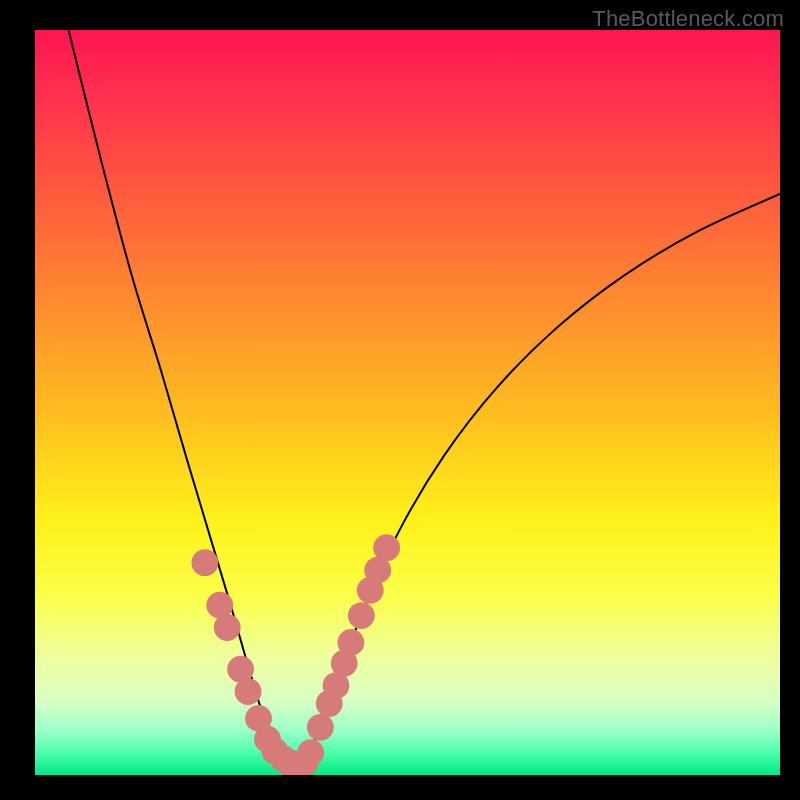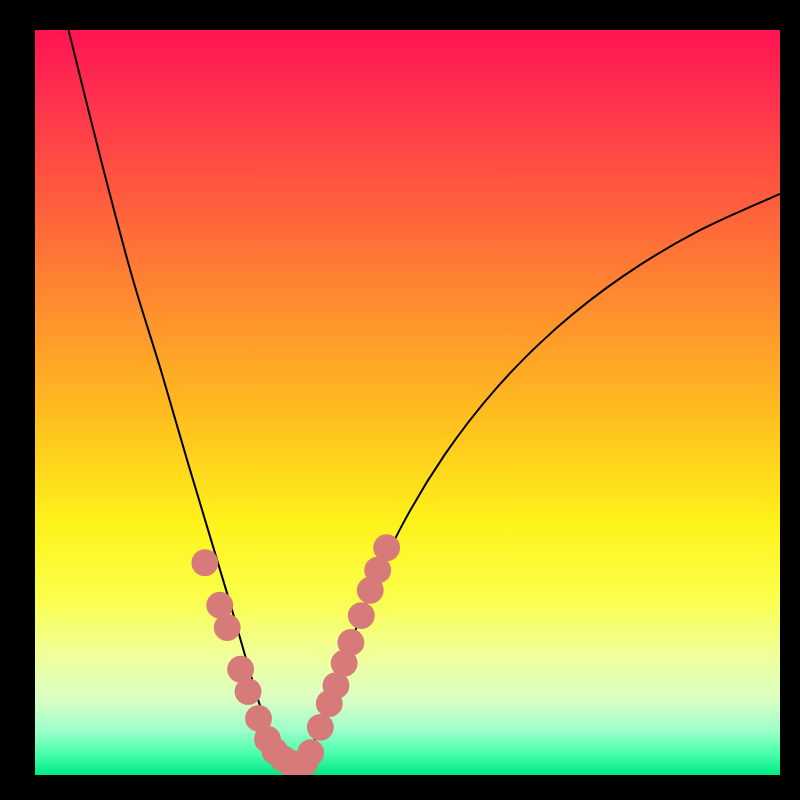--- a/index.html
+++ b/index.html
@@ -57,20 +57,21 @@
     position: absolute;
     inset: 0;
     width: 100%;
     height: 100%;
   }
 </style>
 </head>
 <body>
 
 <div class="frame">
+  <div class="watermark">TheBottleneck.com</div>
 
   <div class="plot">
     <div class="gradient"></div>
     <svg class="curve-layer" viewBox="0 0 745 745" preserveAspectRatio="none">
       <g id="svg-curve">
           <path d="M 33.525 0 C 39.11 22.35, 56.50 93.13, 67.05 134.10 C 77.60 175.08, 86.92 211.08, 96.85 245.85 C 106.78 280.62, 117.34 311.66, 126.65 342.70 C 135.96 373.74, 144.65 404.78, 152.72 432.10 C 160.80 459.42, 168.00 483.01, 175.07 506.60 C 182.15 530.19, 188.98 552.54, 195.19 573.65 C 201.40 594.76, 207.23 615.87, 212.32 633.25 C 217.42 650.63, 221.64 665.53, 225.73 677.95 C 229.83 690.37, 233.56 700.30, 236.91 707.75 C 240.26 715.20, 242.50 717.68, 245.85 722.65 C 249.20 727.62, 255.16 735.07, 257.02 737.55" fill="none" stroke="#000000" stroke-width="2"></path>
           <path d="M 271.925 730.1 C 276.27 718.92, 288.69 687.88, 298.00 663.05 C 307.31 638.22, 316.63 608.42, 327.80 581.10 C 338.98 553.78, 351.39 525.22, 365.05 499.15 C 378.71 473.07, 393.61 448.24, 409.75 424.65 C 425.89 401.06, 443.27 378.71, 461.90 357.60 C 480.52 336.49, 500.39 316.63, 521.50 298.00 C 542.61 279.38, 564.96 261.99, 588.55 245.85 C 612.14 229.71, 636.97 214.81, 663.05 201.15 C 689.13 187.49, 731.34 170.11, 745.00 163.90" fill="none" stroke="#000000" stroke-width="2"></path>
           <path d="M 257.025 737.55 C 257.65 737.80, 259.51 738.54, 260.75 739.04 C 261.99 739.54, 263.23 741.15, 264.47 740.53 C 265.72 739.91, 266.96 737.05, 268.20 735.31 C 269.44 733.58, 271.30 730.97, 271.93 730.10" fill="none" stroke="#000000" stroke-width="2"></path>
         </g>
       <g id="svg-markers">

